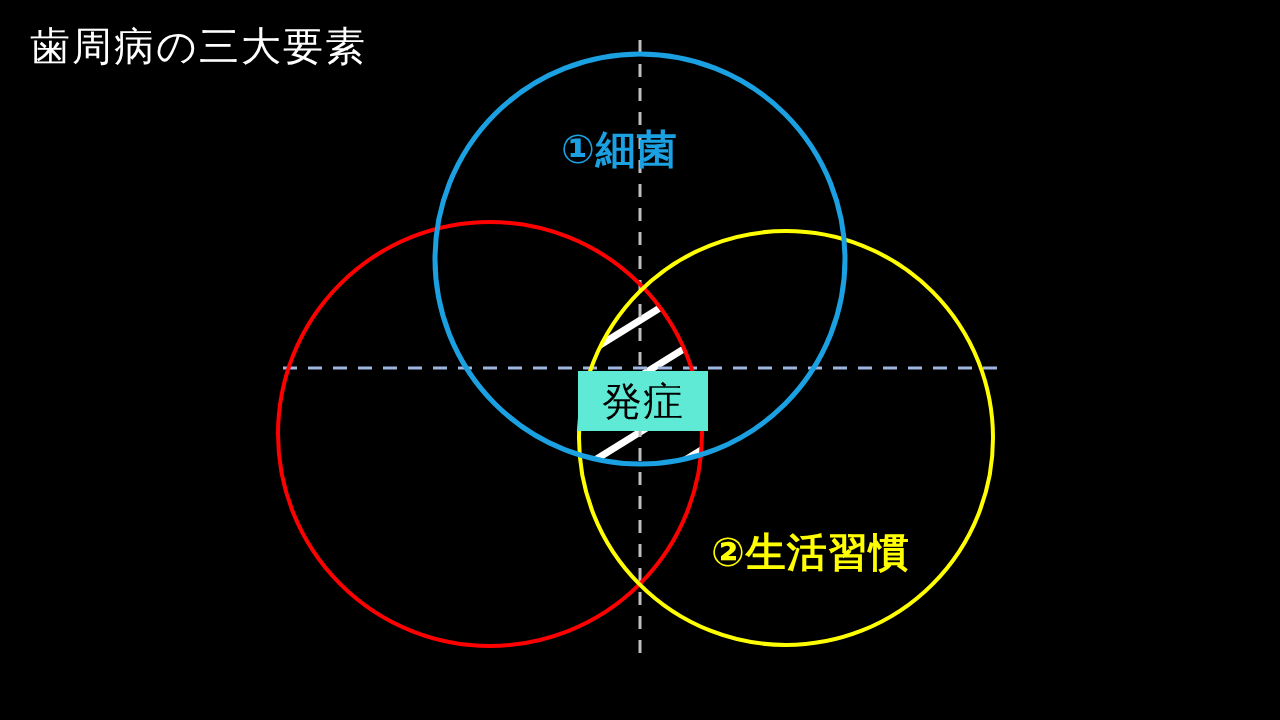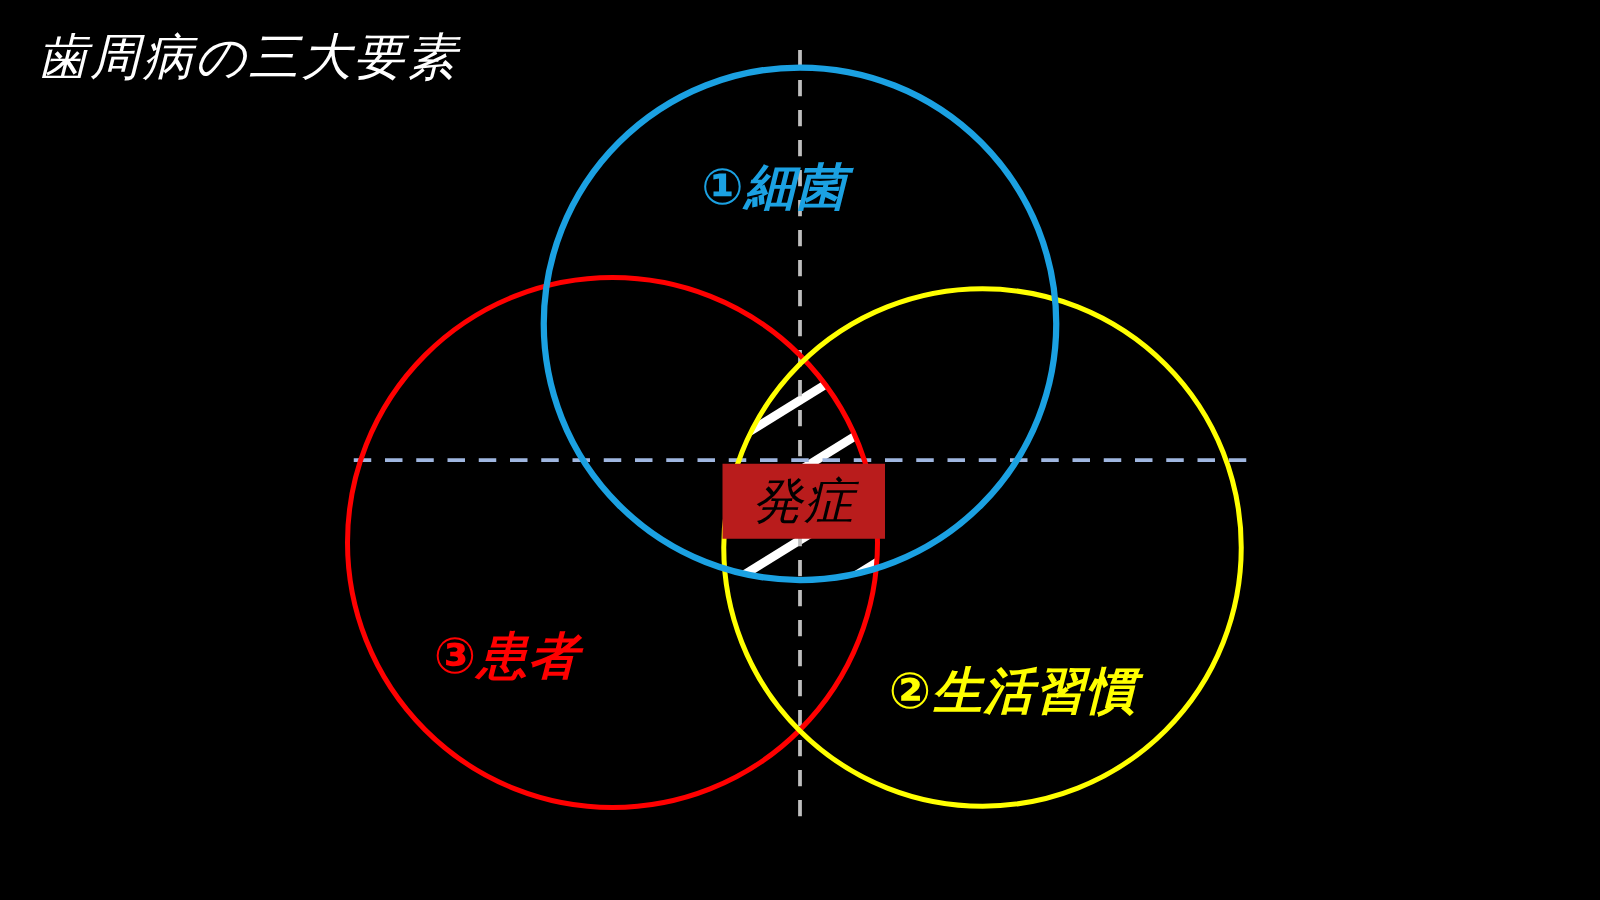--- a/index.html
+++ b/index.html
@@ -11,21 +11,20 @@
     width: 1280px;
     height: 720px;
     overflow: hidden;
     font-family: "DejaVu Sans", "Liberation Sans", sans-serif;
   }
   #stage {
     position: relative;
     width: 1280px;
     height: 720px;
     background: #000000;
-    font-style: italic;
   }
   #venn-svg {
     position: absolute;
     left: 0;
     top: 0;
     width: 1280px;
     height: 720px;
   }
   .title {
     position: absolute;
@@ -119,19 +118,18 @@
     <circle id="circle-lifestyle" cx="786" cy="438" r="207" fill="none" stroke="#ffff00" stroke-width="4"></circle>
     <circle id="circle-bacteria" cx="640" cy="259" r="205" fill="none" stroke="#1ba1e2" stroke-width="5"></circle>
   </svg>
 
   <div class="title">歯周病の三大要素</div>
 
   <div class="venn-label" id="label-bacteria" style="left: 561px; top: 122px; color: rgb(27, 161, 226);">①細菌</div>
 
   <div class="venn-label" id="label-lifestyle" style="left: 711px; top: 497px; color: rgb(255, 255, 0);">②生活習慣</div>
 
-  <div class="venn-label" id="label-patient" style="left: 347px; top: 497px; color: rgb(255, 0, 0);">③患者</div>
 
-  <div id="onset-box" style="background: #b91c1c;">
+  <div id="onset-box" style="background: #5eead4;">
     <span id="onset-text" style="color: rgb(0, 0, 0);">発症</span>
   </div>
 
 </div>
 
 </body></html>

